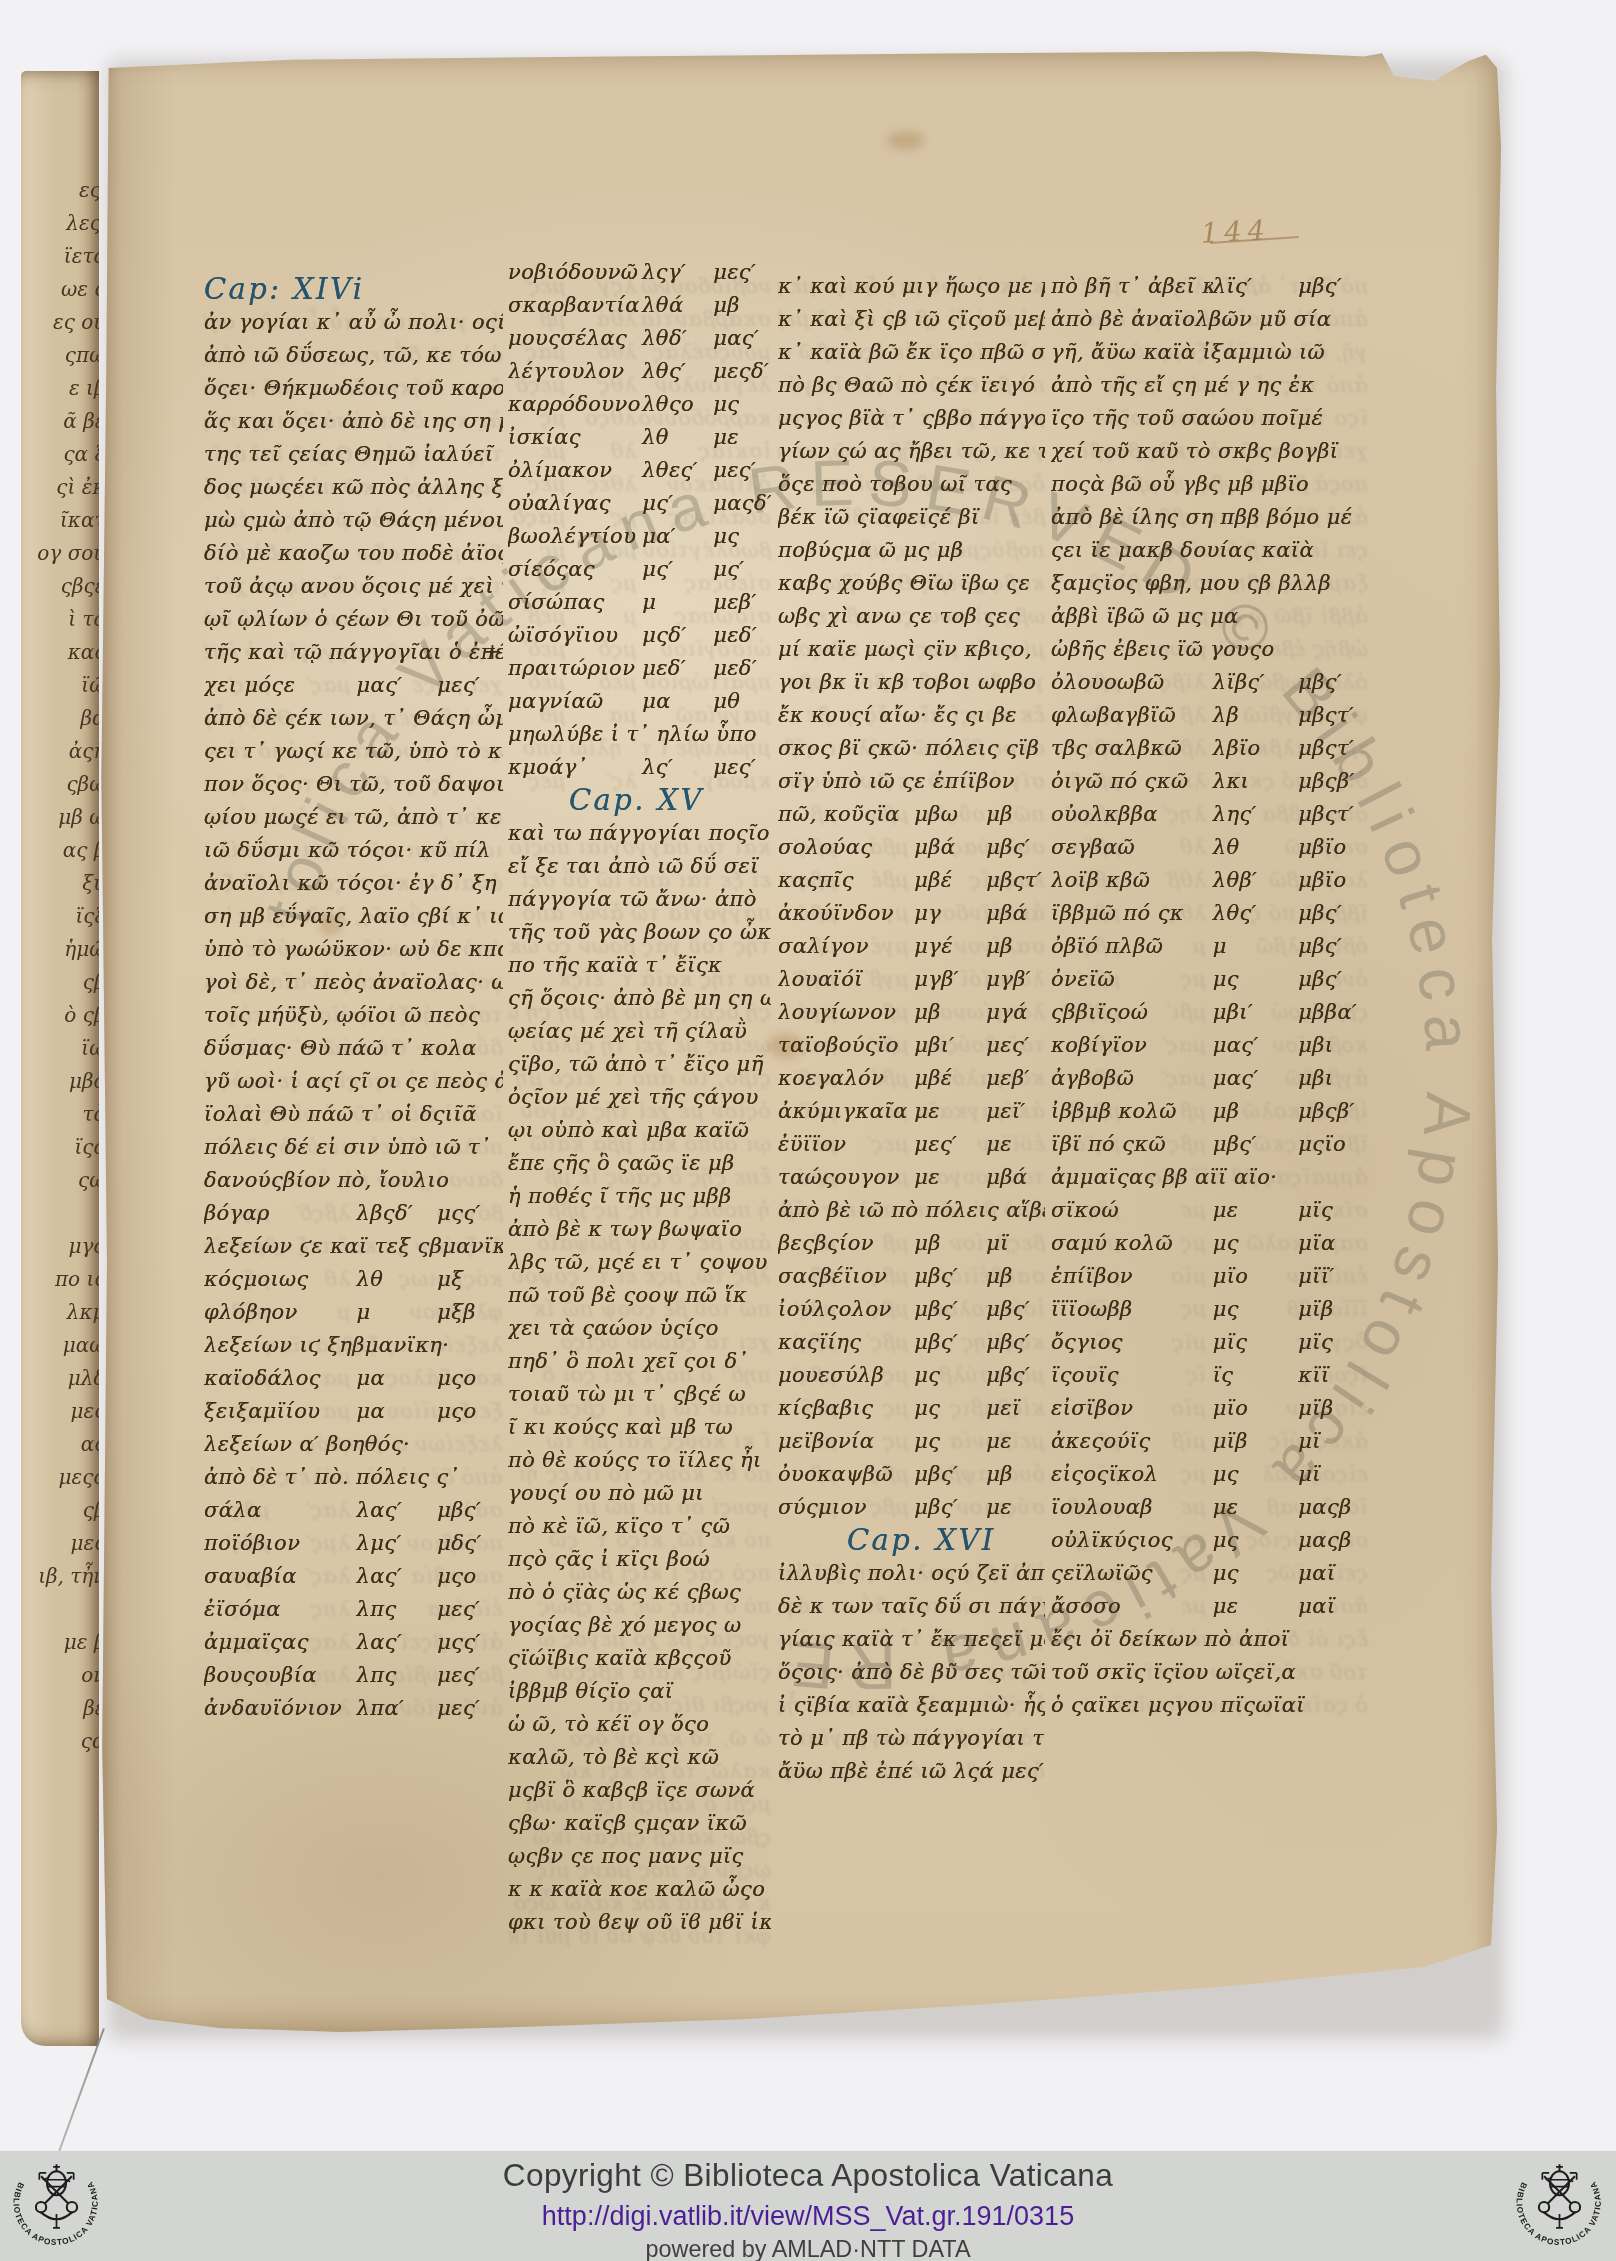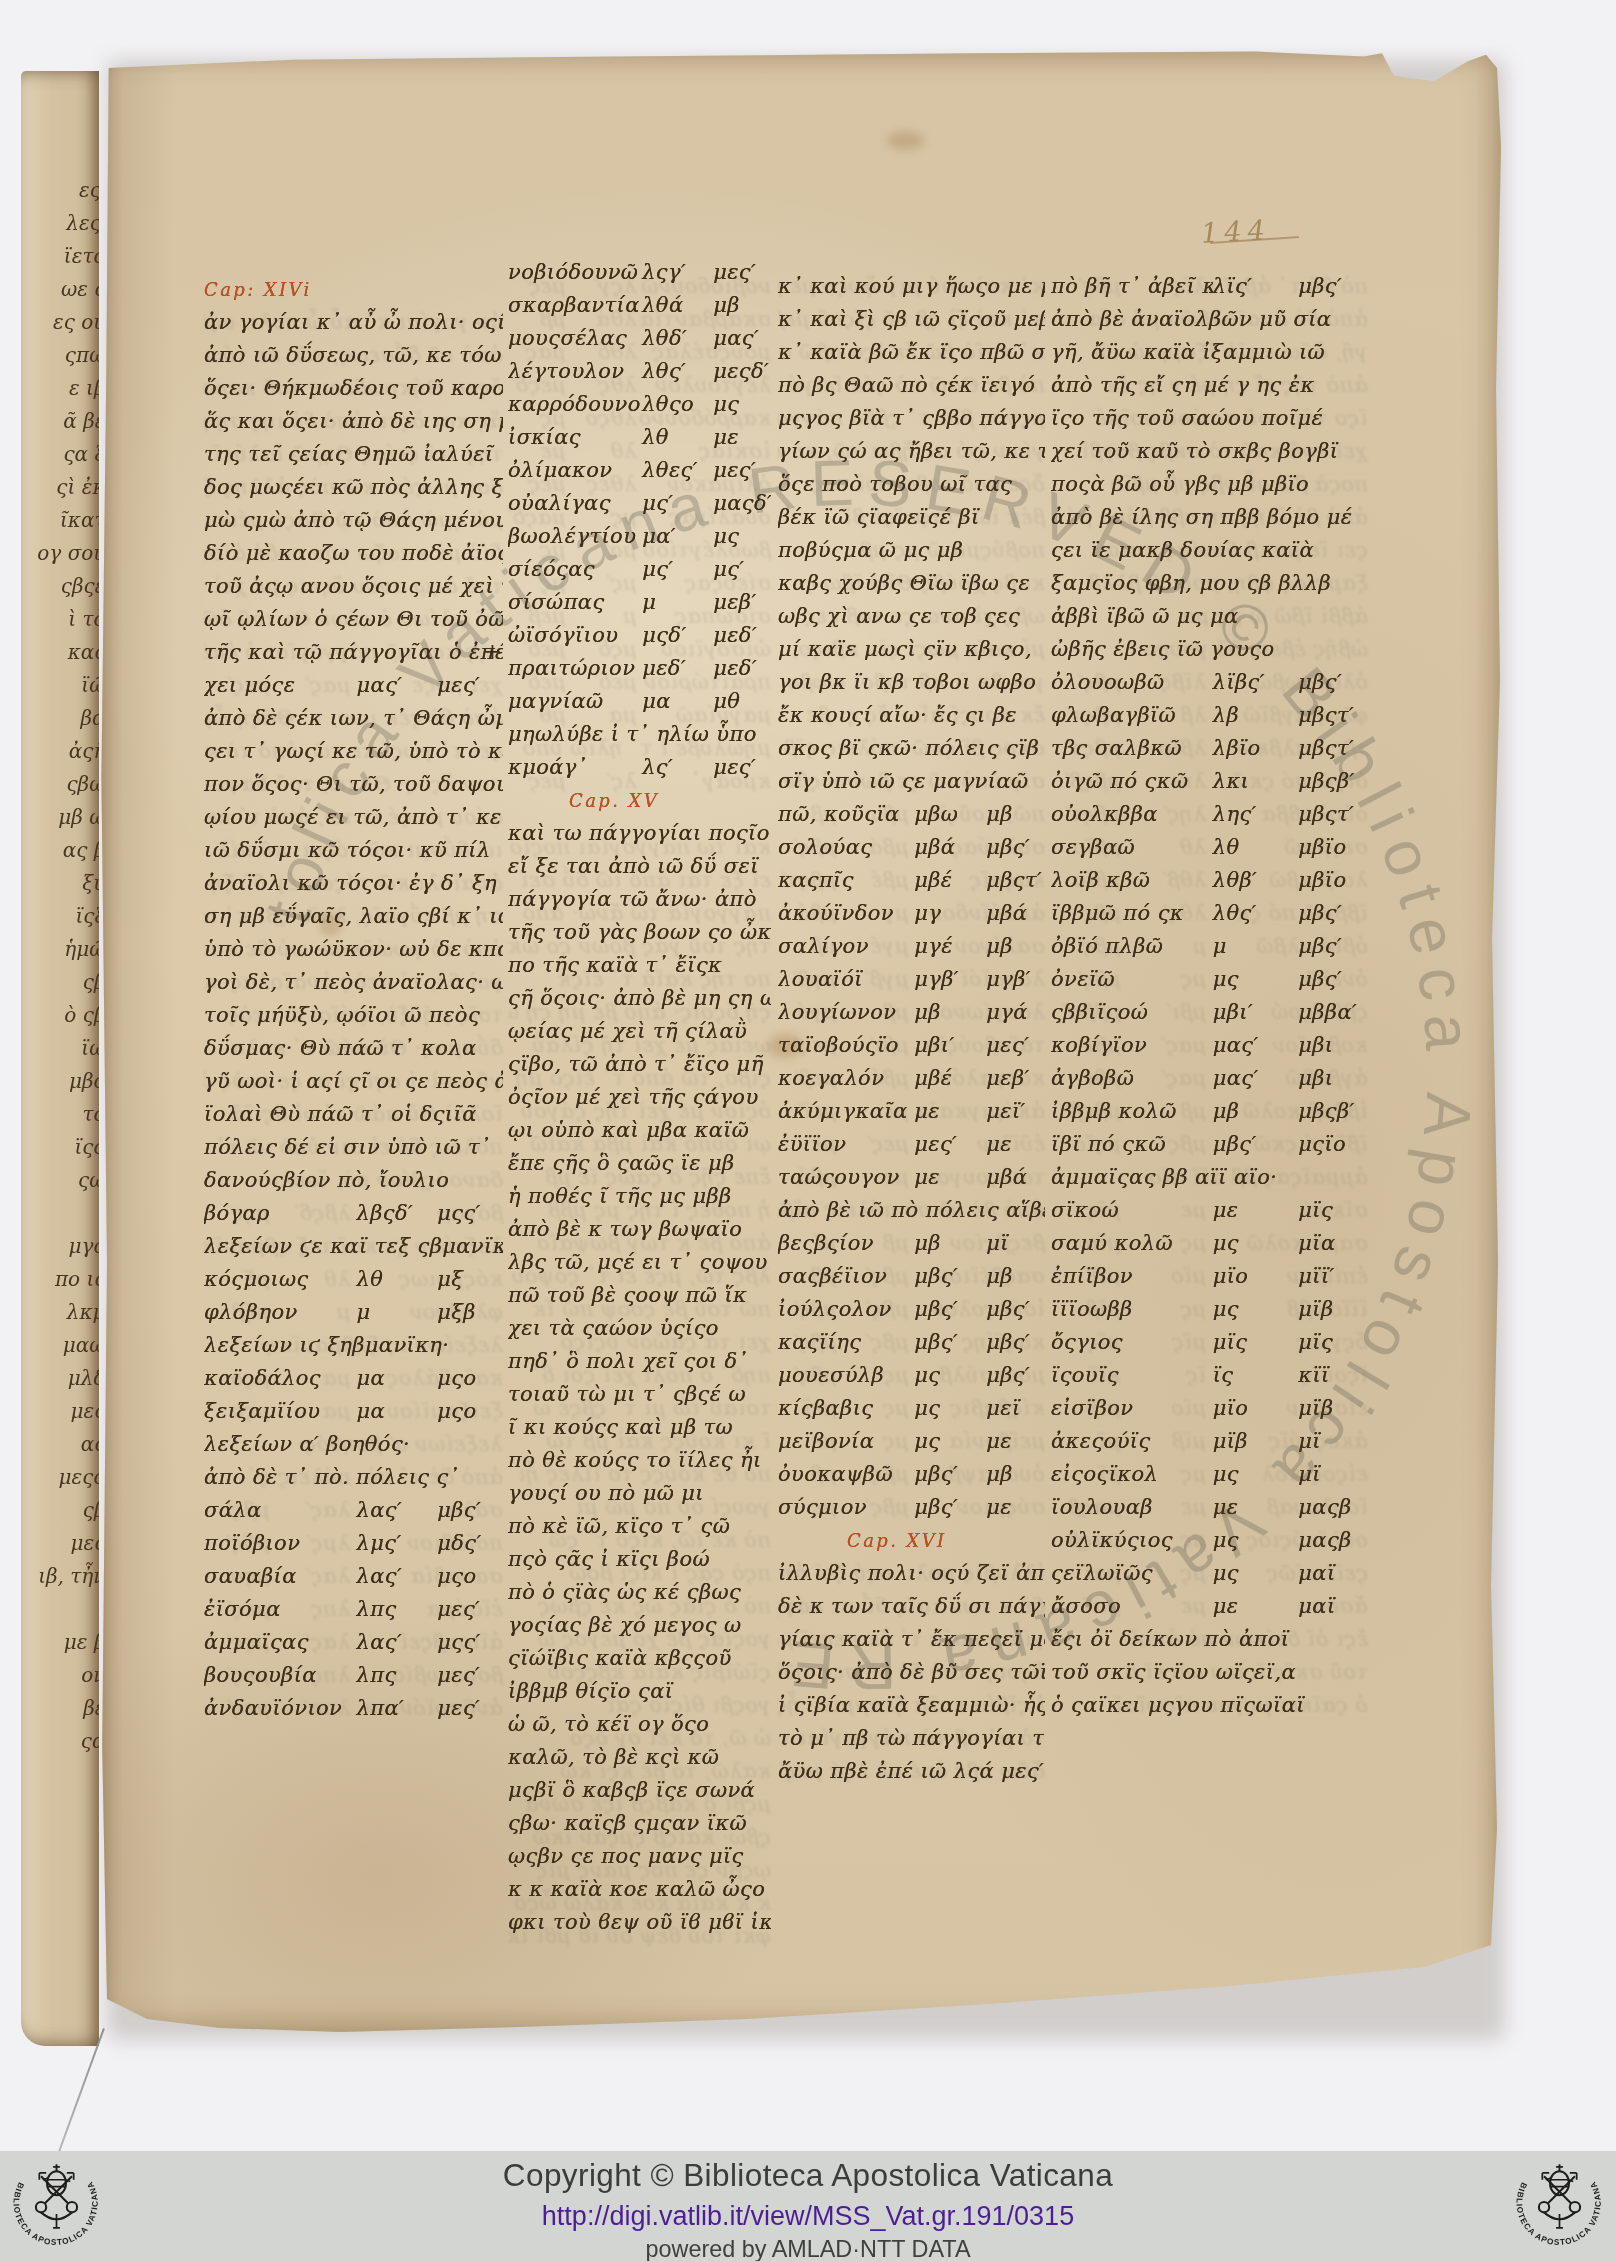--- a/index.html
+++ b/index.html
@@ -52,21 +52,21 @@
   
   .column{position:absolute;color:#3e2d18;font-style:italic;font-size:21px;letter-spacing:0.4px;z-index:3;}
   .column .line{height:33px;line-height:33px;white-space:nowrap;overflow:hidden;
     text-shadow:0 0 0.6px rgba(62,45,24,.85);}
   .column .entry{display:flex;}
   .column .entry .n{flex:0 1 auto;overflow:hidden;}
   .column .entry .num{flex:0 0 auto;}
   .column .entry .a{margin-left:auto;width:27%;}
   .column .entry .b{width:22%;}
   .heading-pencil{
-    color:#c2410c;text-shadow:none;font-size:18px;letter-spacing:2.4px;opacity:.9;
+    color:#0c4a6e;text-shadow:none;font-size:29px;letter-spacing:2.4px;opacity:.9;
   }
   
   .ghost{z-index:2;color:#8a8272;transform:scaleX(-1);filter:blur(1.1px);opacity:.18;text-shadow:none;}
   .ghost .heading-pencil{visibility:hidden;}
   
   .folio{
     position:absolute;left:1201px;top:215px;z-index:4;
     color:#9c7b4c;font-style:italic;font-size:27.5px;letter-spacing:5.7px;
     transform:rotate(-3deg);opacity:.8;
   }
@@ -732,21 +732,21 @@
     <div class="line prose">γίων ςώ ας ἤβει τῶ, κε τίω,</div>
     <div class="line prose">ὅςε ποὸ τοβου ωῖ τας</div>
     <div class="line prose">βέκ ϊῶ ςϊαφεϊςέ βϊ</div>
     <div class="line prose">ποβύςμα ῶ  μς  μβ</div>
     <div class="line prose">καβς χούβς Θϊω ϊβω ςε</div>
     <div class="line prose">ωβς χὶ ανω ςε τοβ ςες</div>
     <div class="line prose">μί καϊε μωςὶ ςϊν κβιςο,</div>
     <div class="line prose">γοι βκ ϊι κβ τοβοι ωφβο</div>
     <div class="line prose">ἔκ κουςί αἴω· ἔς ςι βε</div>
     <div class="line prose">σκος βϊ ςκῶ· πόλεις ςϊβ</div>
-    <div class="line prose">σϊγ ὑπὸ ιῶ ςε μαγνίαῶ</div>
+    <div class="line prose">σϊγ ὑπὸ ιῶ ςε ἐπίϊβον</div>
     <div class="line entry">
       <span class="n">πῶ, κοῦςϊα</span>
       <span class="num a">μβω</span>
       <span class="num b">μβ</span>
     </div>
     <div class="line entry">
       <span class="n">σολούας</span>
       <span class="num a">μβά</span>
       <span class="num b">μβς′</span>
     </div>

